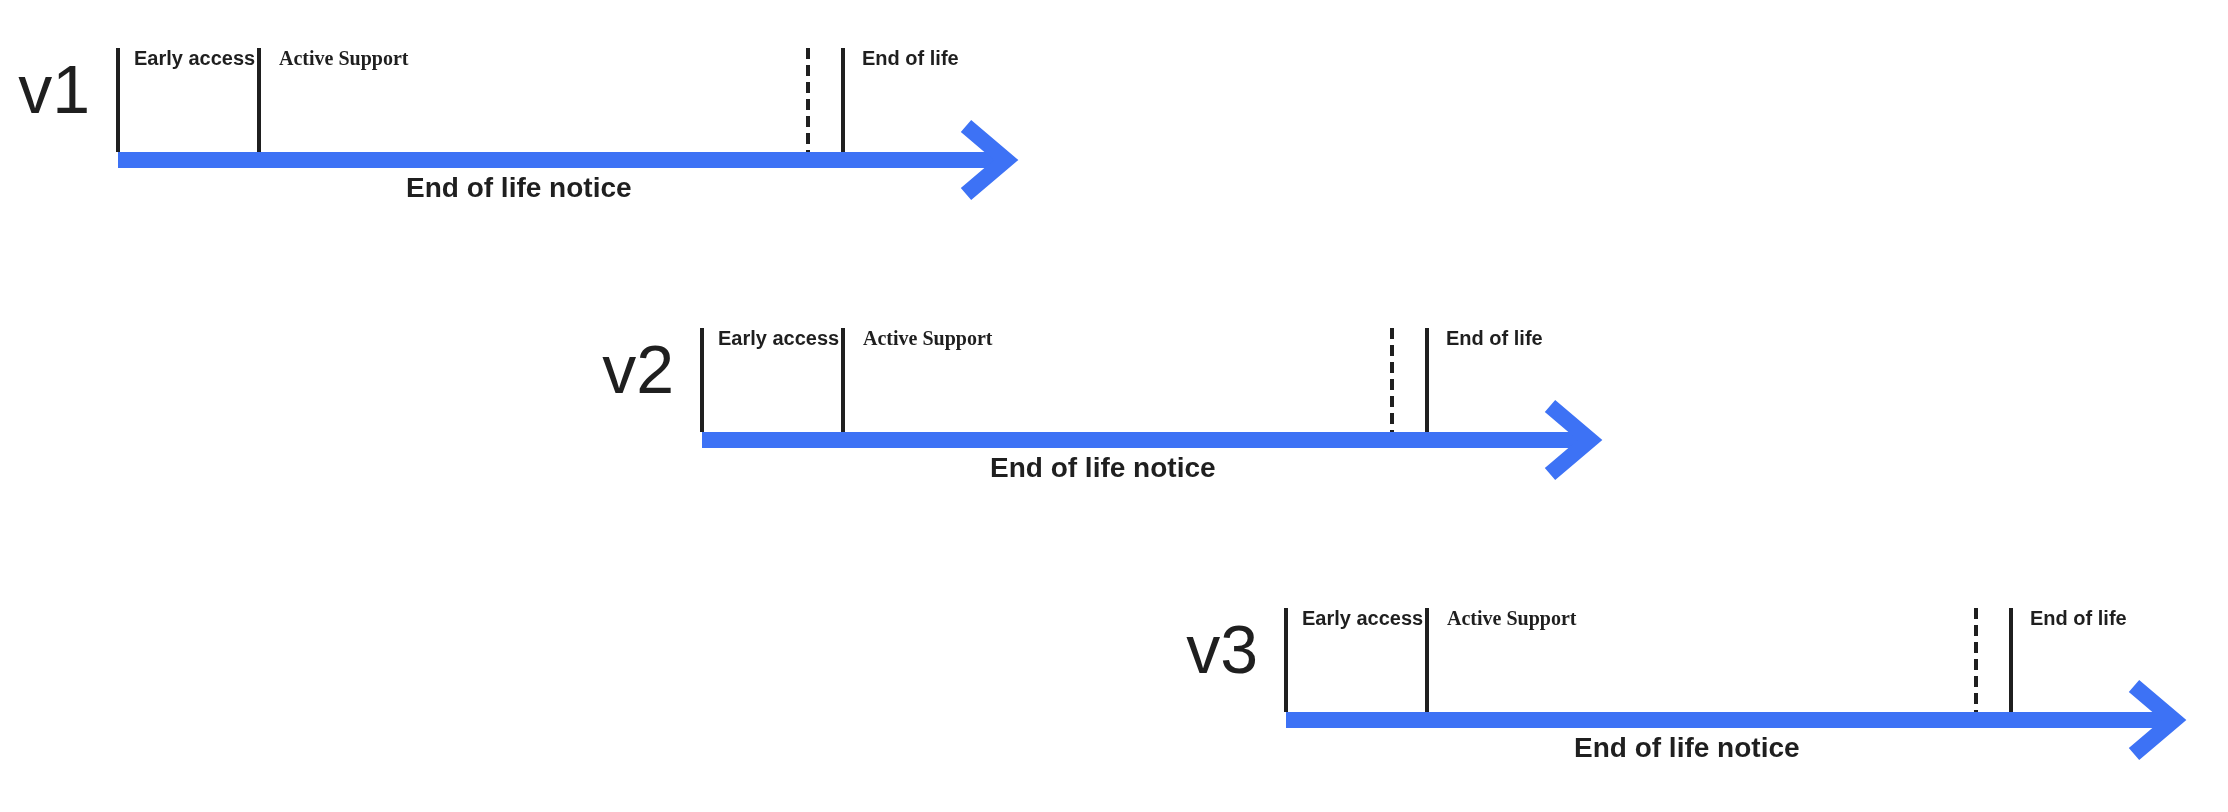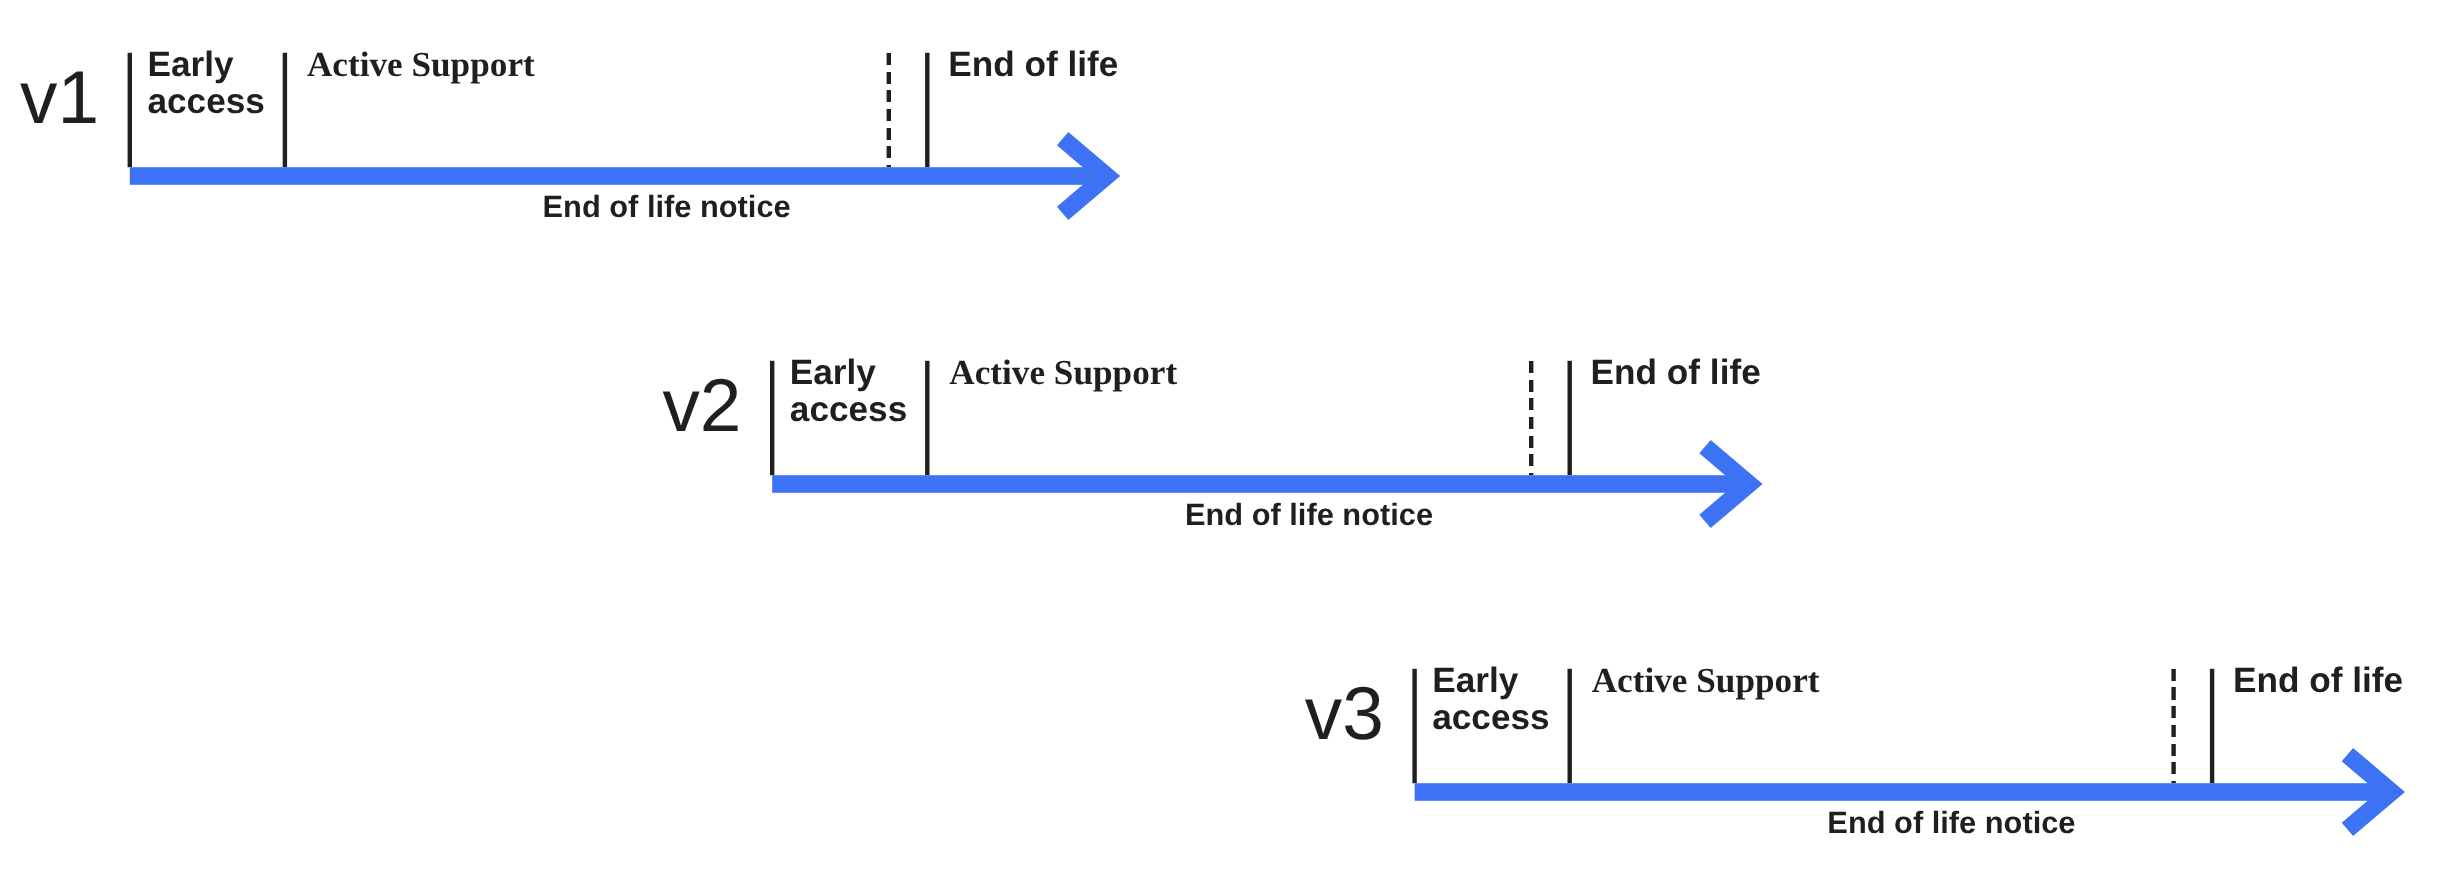--- a/index.html
+++ b/index.html
@@ -65,38 +65,38 @@
     position: absolute;
     left: calc(var(--x0) + 838px);
     top: calc(var(--ty) + 68px);
     width: 64px;
     height: 88px;
     color: var(--arrow-color, #3d72f5);
   }
   .seg-label {
     position: absolute;
     top: calc(var(--ty) - 7px);
-    font-size: 32px;
+    font-size: 20px;
     font-weight: 700;
     line-height: 34px;
     white-space: nowrap;
   }
   .seg-label--early {
     left: calc(var(--x0) + 16px);
     width: 132px;
     white-space: normal;
   }
   .seg-label--active { left: calc(var(--x0) + 161px); font-family: Liberation Serif, serif; }
   .seg-label--eol { left: calc(var(--x0) + 744px); }
   .notice-label {
     position: absolute;
     top: calc(var(--ty) + 123px);
     left: calc(var(--x0) + 288px);
     width: 400px;
-    text-align: center;
+    text-align: left;
     font-size: 28px;
     font-weight: 700;
     line-height: 34px;
     white-space: nowrap;
   }
 </style>
 </head>
 <body>
 
 <div class="canvas">

